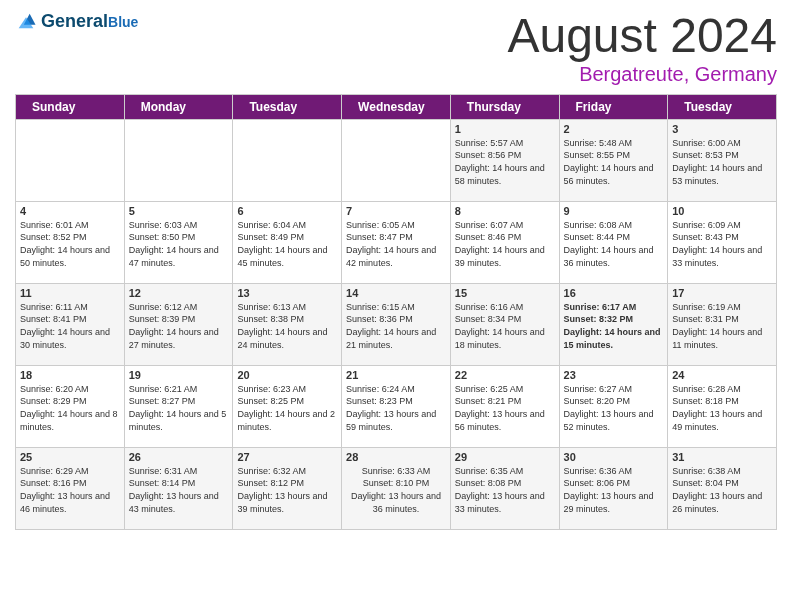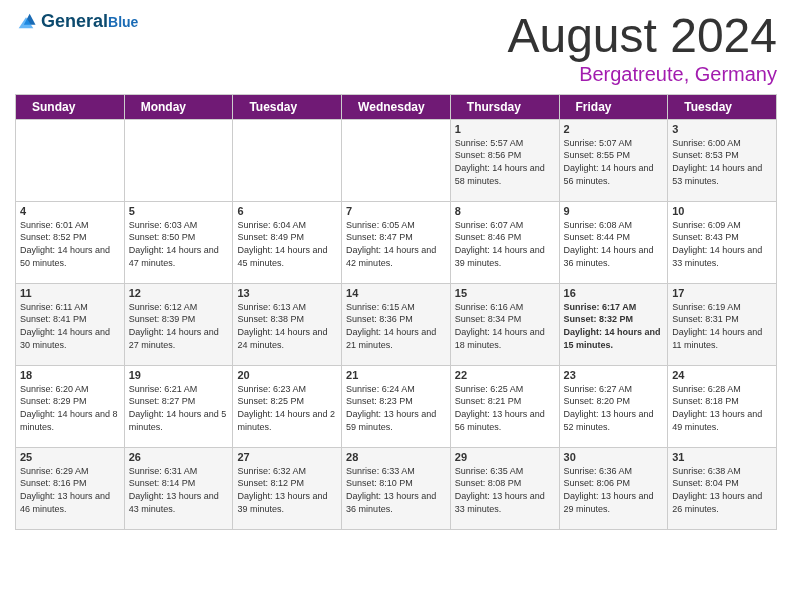--- a/index.html
+++ b/index.html
@@ -135,21 +135,21 @@
           <td class="empty-cell"></td>
           <td class="empty-cell"></td>
           <td>
             <span class="day-number">1</span>
             <div class="cell-content" style="white-space: pre-line;">Sunrise: 5:57 AM
 Sunset: 8:56 PM
 Daylight: 14 hours and 58 minutes.</div>
           </td>
           <td>
             <span class="day-number">2</span>
-            <div class="cell-content" style="white-space: pre-line;">Sunrise: 5:07 AM
+            <div class="cell-content" style="white-space: pre-line;">Sunrise: 5:48 AM
 Sunset: 8:55 PM
 Daylight: 14 hours and 56 minutes.</div>
           </td>
           <td>
             <span class="day-number">3</span>
             <div class="cell-content" style="white-space: pre-line;">Sunrise: 6:00 AM
 Sunset: 8:53 PM
 Daylight: 14 hours and 53 minutes.</div>
           </td>
         </tr>
@@ -299,21 +299,21 @@
 Daylight: 13 hours and 43 minutes.</div>
           </td>
           <td>
             <span class="day-number">27</span>
             <div class="cell-content" style="white-space: pre-line;">Sunrise: 6:32 AM
 Sunset: 8:12 PM
 Daylight: 13 hours and 39 minutes.</div>
           </td>
           <td>
             <span class="day-number">28</span>
-            <div class="cell-content" style="white-space: pre-line;">Sunrise: 6:33 AM
+            <div class="cell-content" style="white-space: pre-line; text-align: center;">Sunrise: 6:33 AM
 Sunset: 8:10 PM
 Daylight: 13 hours and 36 minutes.</div>
           </td>
           <td>
             <span class="day-number">29</span>
             <div class="cell-content" style="white-space: pre-line;">Sunrise: 6:35 AM
 Sunset: 8:08 PM
 Daylight: 13 hours and 33 minutes.</div>
           </td>
           <td>

